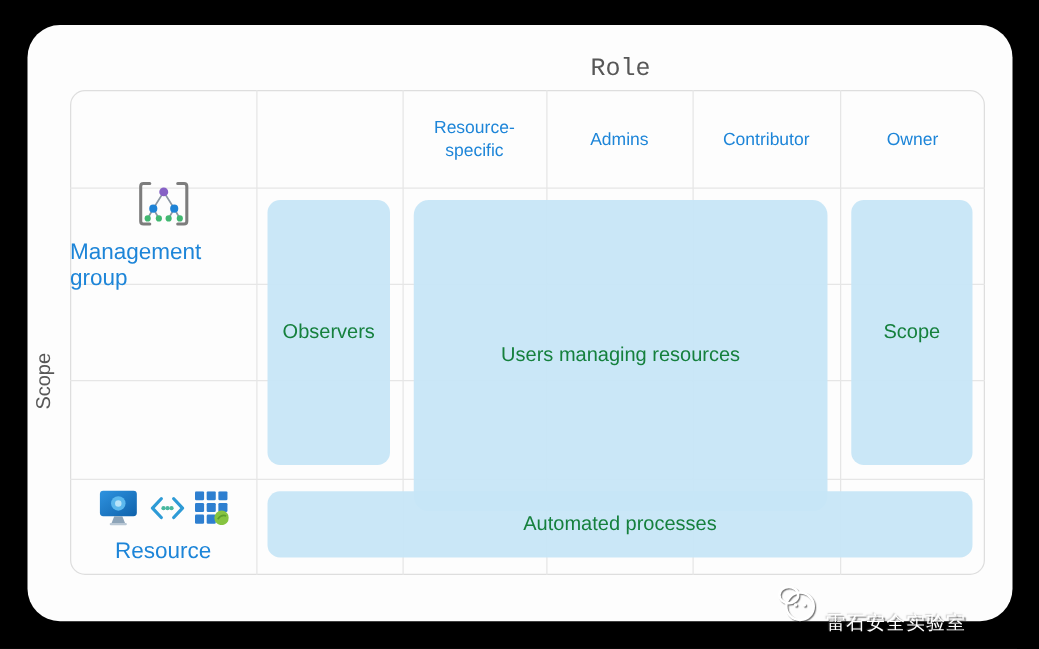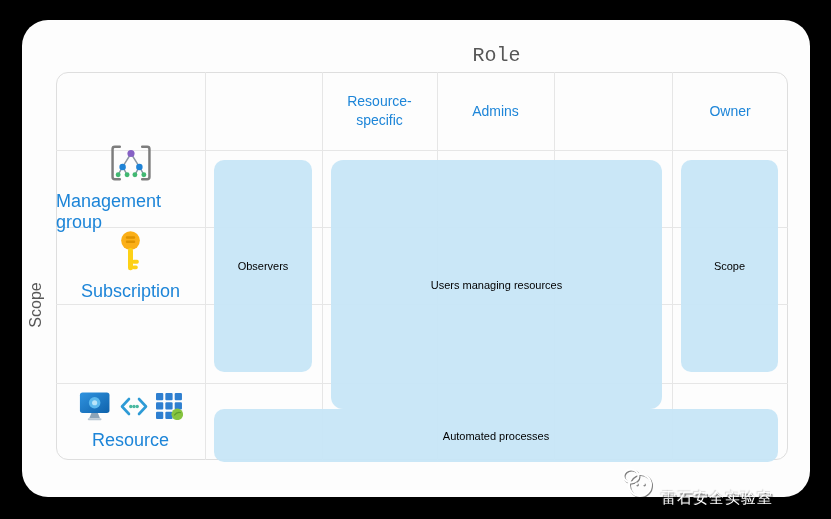--- a/index.html
+++ b/index.html
@@ -37,26 +37,26 @@
   .col-head span{display:inline-block;max-width:86px;}
   .row-head{
     position:absolute;left:56px;width:149px;display:flex;flex-direction:column;
     align-items:center;justify-content:center;gap:4px;color:#1d85d8;font-size:18px;
   }
   .row-head .icons{display:flex;align-items:center;gap:7px;}
   
   .block{
     position:absolute;background:rgba(199,229,247,0.94);
     display:flex;align-items:center;justify-content:center;
-    color:#000000;font-size:11px;text-align:center;
+    color:#15803d;font-size:16px;text-align:center;
   }
   #block-observers{left:214px;top:160px;width:98px;height:212px;border-radius:10px;}
   #block-users{left:331px;top:160px;width:331px;height:249px;border-radius:12px;}
   #block-admins{left:681px;top:160px;width:97px;height:212px;border-radius:10px;}
-  #block-automated{left:214px;top:393px;width:564px;height:53px;border-radius:10px;margin-top:16px;}
+  #block-automated{left:214px;top:393px;width:564px;height:53px;border-radius:10px;}
   
   .watermark{
     position:absolute;left:620px;top:464px;height:40px;display:flex;
     align-items:center;gap:7px;
   }
   .watermark-text{
     color:#fff;font-size:15px;font-weight:normal;letter-spacing:1px;
     text-shadow:1.5px 1.5px 1px rgba(0,0,0,0.55),-1px -1px 1px rgba(120,120,120,0.35);
     white-space:nowrap;
     margin-top:28px;
@@ -82,20 +82,23 @@
   <div class="hline" style="top:227px"></div>
   <div class="hline" style="top:304px"></div>
   <div class="hline" style="top:383px"></div>
 
   <div class="col-head" style="left:322px;width:115px">
       <span>Resource-specific</span>
     </div>
   <div class="col-head" style="left:437px;width:117px">
       <span>Admins</span>
     </div>
+  <div class="col-head" style="left:554px;width:118px">
+      <span>Contributor</span>
+    </div>
   <div class="col-head" style="left:672px;width:116px">
       <span>Owner</span>
     </div>
 
   <div class="row-head" style="top:150px;height:77px">
     <span>
       <svg width="46" height="38" viewBox="0 0 40 34">
         <path d="M10,2.5 H5.5 Q3.5,2.5 3.5,4.5 V29.5 Q3.5,31.5 5.5,31.5 H10" fill="none" stroke="#7d7d7d" stroke-width="2.2" stroke-linecap="round"></path>
         <path d="M30,2.5 H34.5 Q36.5,2.5 36.5,4.5 V29.5 Q36.5,31.5 34.5,31.5 H30" fill="none" stroke="#7d7d7d" stroke-width="2.2" stroke-linecap="round"></path>
         <path d="M20,8.5 L12.5,20.5 M20,8.5 L27.5,20.5 M12.5,20.5 L8.5,27.5 M12.5,20.5 L16.5,27.5 M27.5,20.5 L23.5,27.5 M27.5,20.5 L31.5,27.5" stroke="#8b97a3" stroke-width="1.3" fill="none"></path>
@@ -104,33 +107,20 @@
         <circle cx="27.5" cy="20.5" r="2.9" fill="#1f83d6"></circle>
         <circle cx="8.5" cy="27.5" r="2.2" fill="#41b871"></circle>
         <circle cx="16.5" cy="27.5" r="2.2" fill="#41b871"></circle>
         <circle cx="23.5" cy="27.5" r="2.2" fill="#41b871"></circle>
         <circle cx="31.5" cy="27.5" r="2.2" fill="#41b871"></circle>
       </svg>
     </span>
     <span>Management group</span>
   </div>
 
-  <div class="row-head" style="top:227px;height:77px">
-    <span>
-      <svg width="27" height="42" viewBox="0 0 26 40">
-        <circle cx="13" cy="10" r="9" fill="#fbaf17"></circle>
-        <rect x="8.5" y="5.8" width="9" height="2.4" rx="1" fill="#de9300"></rect>
-        <rect x="8.5" y="10" width="9" height="2.4" rx="1" fill="#de9300"></rect>
-        <rect x="10.6" y="17" width="4.8" height="21.5" rx="2.2" fill="#fdd116"></rect>
-        <rect x="14.5" y="28.5" width="6.5" height="3.8" rx="1.6" fill="#fdd116"></rect>
-        <rect x="14.5" y="34" width="5.5" height="3.6" rx="1.6" fill="#fdd116"></rect>
-      </svg>
-    </span>
-    <span>Subscription</span>
-  </div>
 
 
   <div class="row-head" style="top:383px;height:77px">
     <span class="icons">
       <span>
         <svg width="33" height="29" viewBox="0 0 30 27">
           <defs>
             <linearGradient id="scr" x1="0" y1="0" x2="1" y2="1">
               <stop offset="0" stop-color="#2f93e0"></stop>
                 <stop offset="1" stop-color="#0f62ab"></stop>

